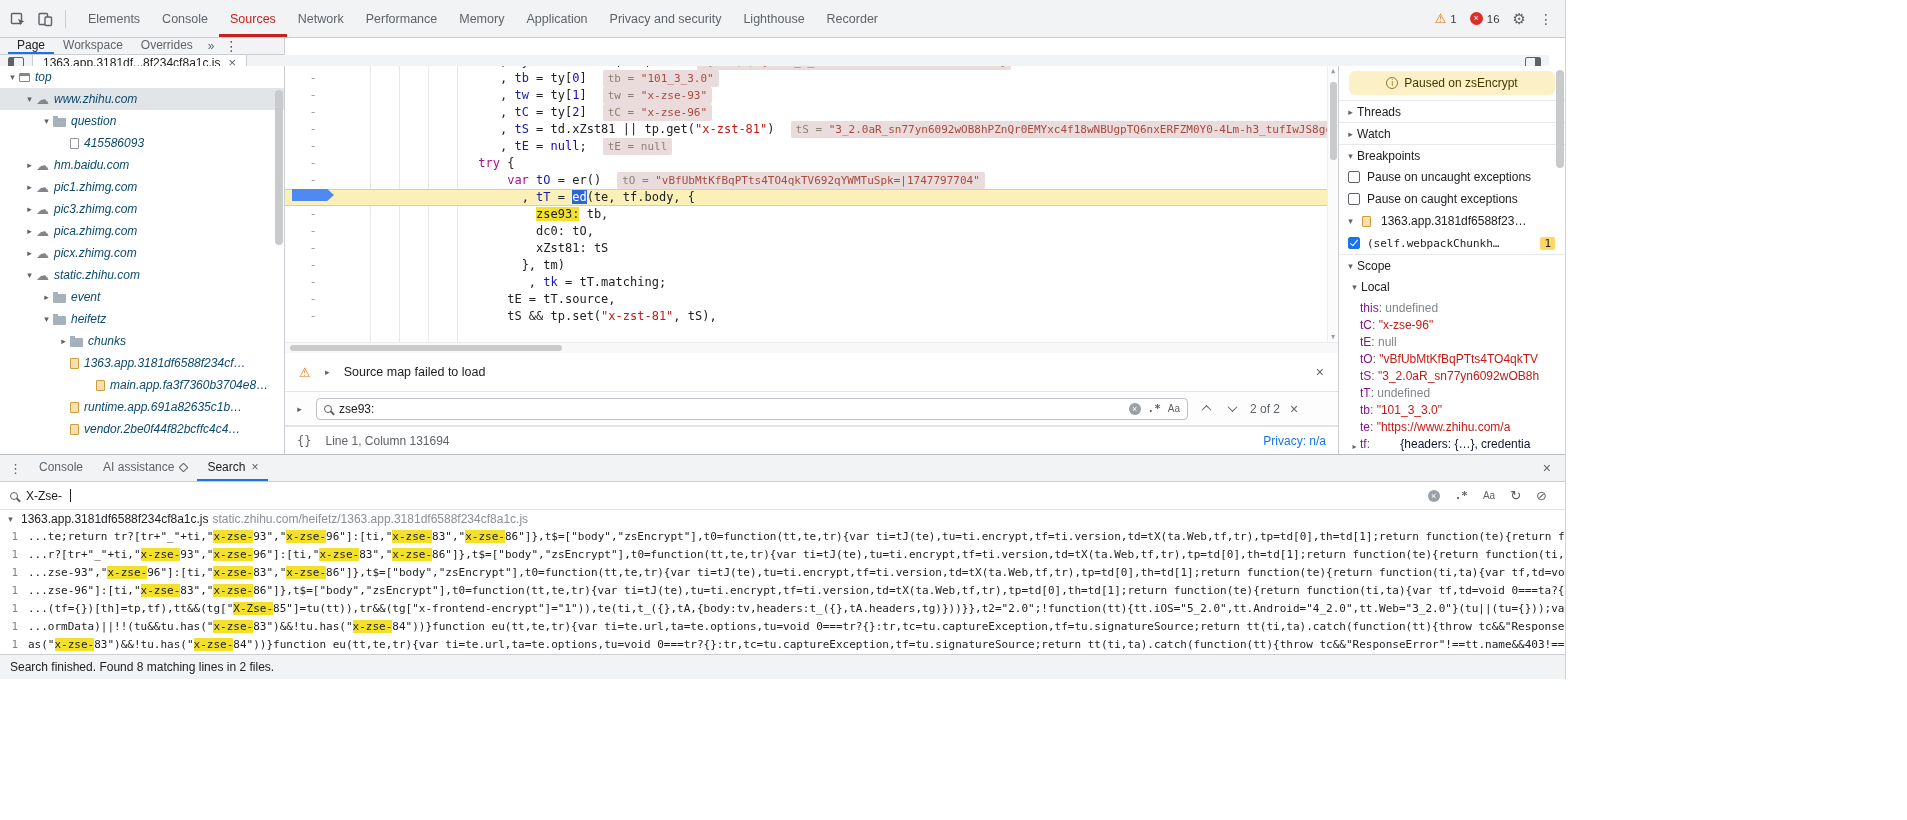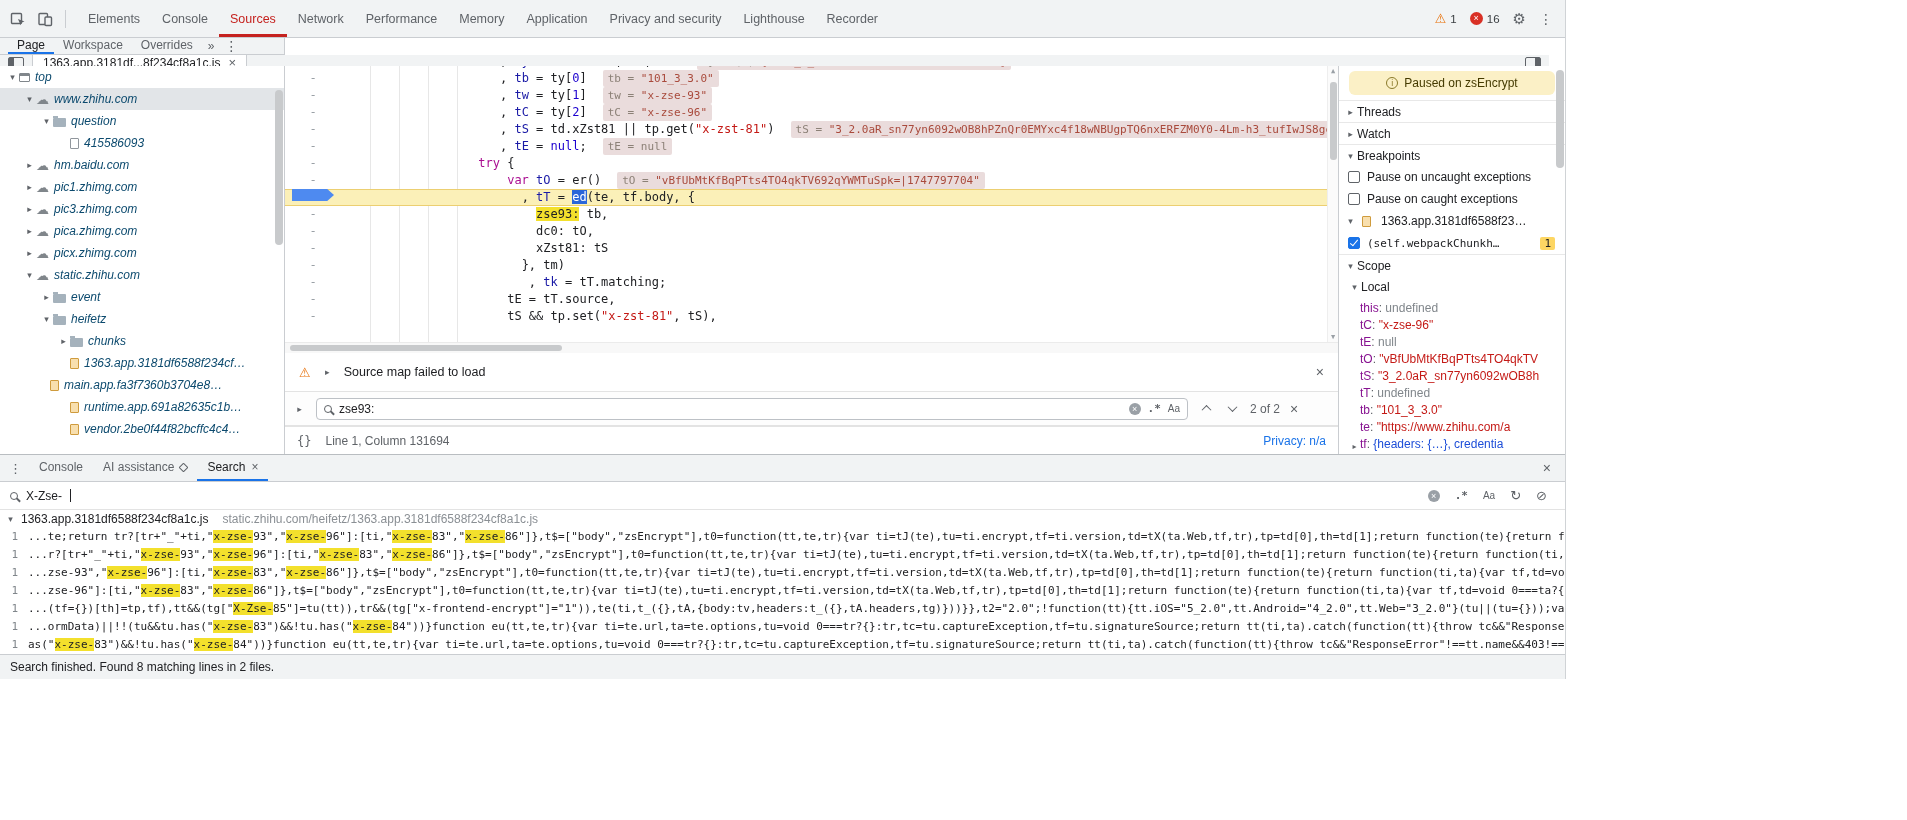--- a/index.html
+++ b/index.html
@@ -136,40 +136,40 @@
   .bpgroup { height:22px; display:flex; align-items:center; padding-left:5px; gap:5px; white-space:nowrap; overflow:hidden; }
   .bpentry { height:22px; display:flex; align-items:center; padding-left:9px; gap:7px; white-space:nowrap; overflow:hidden;
              font-family:"DejaVu Sans Mono",monospace; font-size:11px; }
   .bpline { margin-left:auto; margin-right:10px; background:var(--badge-yellow,#fdd663); border-radius:2px; padding:0 4px; color:#202124; }
   .svar { height:17px; display:flex; align-items:flex-end; padding-left:10px; white-space:pre; overflow:hidden; }
   .tri.sm { width:11px; flex:0 0 11px; font-size:8px; }
   .sname { color:#881391; }
   .scolon { color:#5f6368; }
   .sval.str { color:var(--string,#c41a16); }
   .sval.undef { color:#80868b; }
-  .sval.obj { color:#1d4ed8; }
+  .sval.obj { color:#0f172a;margin-left:27px; }
 
   
   .drawer { position:absolute; top:454px; left:0; right:0; height:225px; background:#fff; border-top:1px solid #b9bdc1; }
   .dtabs { height:27px; background:#f1f3f4; border-bottom:1px solid #cacdd1; display:flex; align-items:stretch; padding:0 2px; }
   .ddots { display:flex; align-items:center; padding:0 7px; color:#5f6368; font-size:13px; }
   .dt { display:flex; align-items:center; gap:6px; padding:0 10px; color:#5f6368; border-bottom:2px solid transparent; }
   .dt.active { color:#202124; border-bottom-color:var(--accent,#1a73e8); }
   .dtx { color:#5f6368; font-size:12px; }
   .diamond { width:7px; height:7px; border:1.3px solid #5f6368; transform:rotate(45deg); border-radius:1px; display:inline-block; }
   .dclose { margin-left:auto; display:flex; align-items:center; padding-right:12px; }
   .dsearch { height:28px; border-bottom:1px solid #e3e3e3; display:flex; align-items:center; gap:8px; padding:0 10px; }
   .caret { width:1px; height:13px; background:#202124; display:inline-block; }
   .dicons { margin-left:auto; display:flex; align-items:center; gap:15px; color:#5f6368; padding-right:8px; }
   .uicon { font-size:13px; color:#5f6368; }
   .results { height:145px; overflow:hidden; font-family:"DejaVu Sans Mono",monospace; font-size:11px; line-height:18px; }
   .rhdr { height:18px; display:flex; align-items:center; gap:4px; padding-left:4px;
           font-family:"Liberation Sans",sans-serif; font-size:12px; }
   .rname { color:#202124; }
-  .rpath { color:#8a8f94; margin-left:10px; }
+  .rpath { color:#8a8f94; }
   .rrow { height:18px; display:flex; align-items:center; white-space:pre; overflow:hidden; }
   .rnum { flex:0 0 18px; text-align:right; color:#80868b; margin-right:10px; }
   .rtxt { color:#202124; }
   .hl { background:var(--match,#f3e02c); }
   .dstatus { position:absolute; bottom:0; left:0; right:0; height:25px; background:#f1f3f4; border-top:1px solid #cacdd1;
              display:flex; align-items:center; padding-left:10px; color:#202124; }
 </style>
 </head>
 <body>
 
@@ -347,21 +347,21 @@
             <div class="trow" style="padding-left: 57px;">
               <span class="tri">▸</span>
               <span class="ticon folder"></span>
               <span class="tlabel">chunks</span>
             </div>
             <div class="trow" style="padding-left: 57px;">
               <span class="tri"></span>
               <span class="ticon jsdoc"></span>
               <span class="tlabel">1363.app.3181df6588f234cf…</span>
             </div>
-            <div class="trow" style="padding-left: 37px;">
+            <div class="trow" style="padding-left: 83px;">
               <span class="tri"></span>
               <span class="ticon jsdoc"></span>
               <span class="tlabel">main.app.fa3f7360b3704e8…</span>
             </div>
             <div class="trow" style="padding-left: 57px;">
               <span class="tri"></span>
               <span class="ticon jsdoc"></span>
               <span class="tlabel">runtime.app.691a82635c1b…</span>
             </div>
             <div class="trow" style="padding-left: 57px;">

